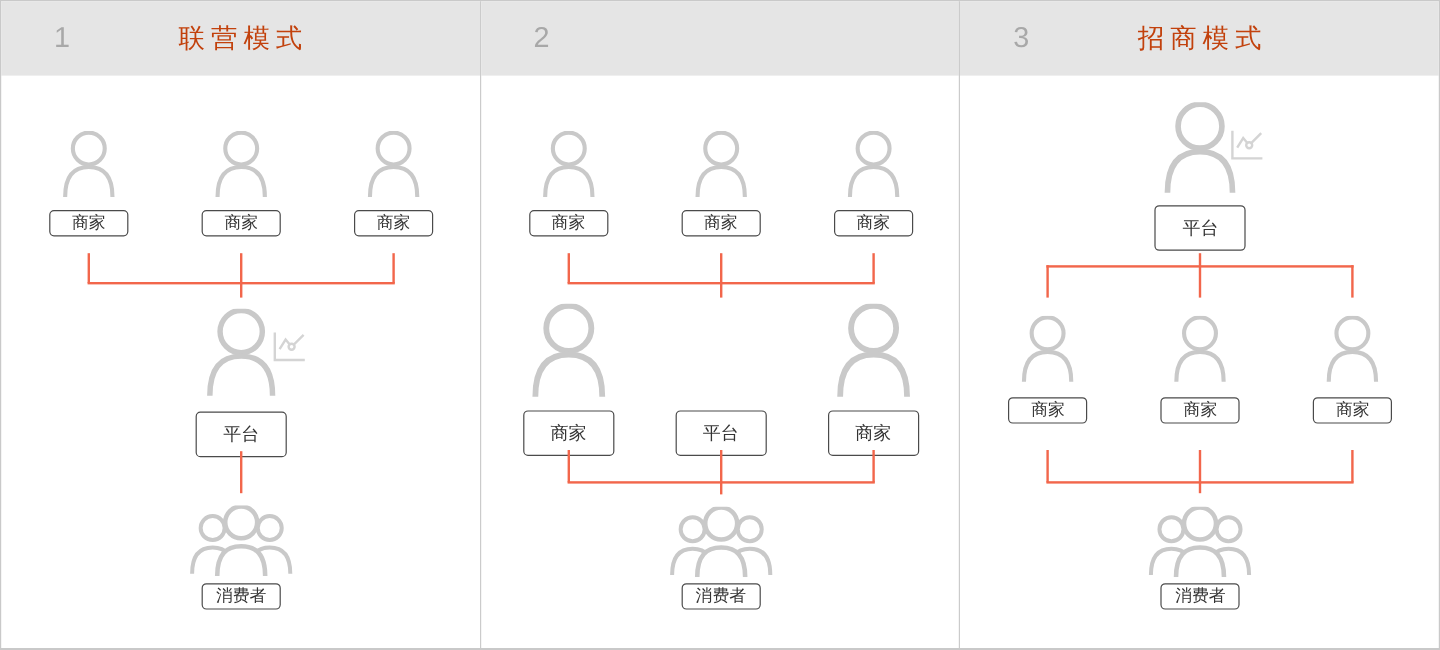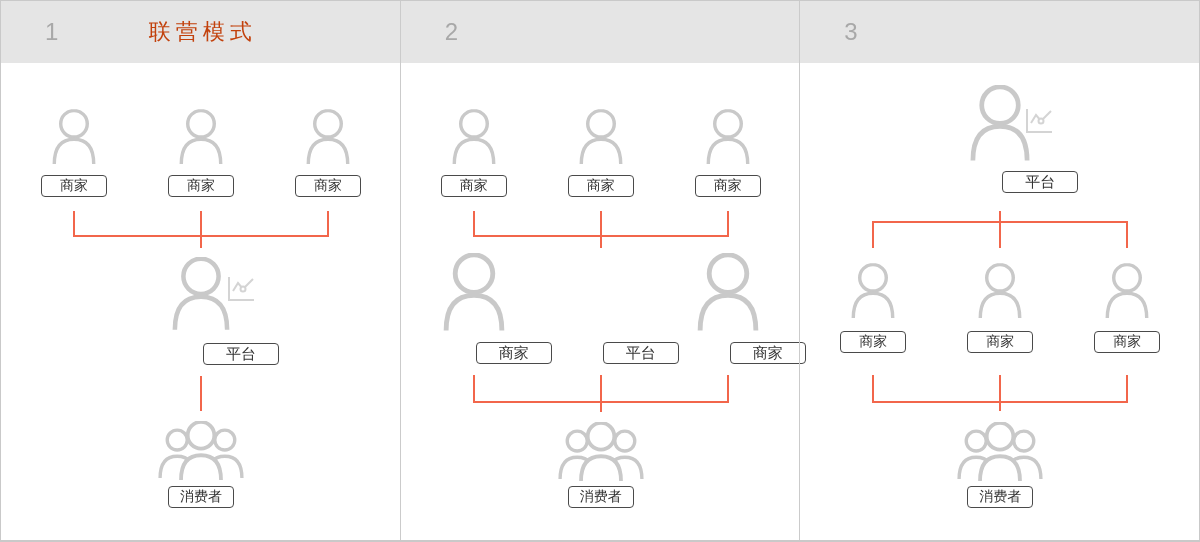--- a/index.html
+++ b/index.html
@@ -33,21 +33,21 @@
   .chart-badge{position:absolute;}
 
   
   .tag{
     position:absolute;transform:translateX(-50%);
     box-sizing:border-box;display:flex;align-items:center;justify-content:center;
     min-width:66px;height:22px;padding:0 9px;
     border:1px solid #4a4a4a;border-radius:4px;background:#fff;
     font-size:14px;color:#333;white-space:nowrap;
   }
-  .tag.big{min-width:76px;height:22px;font-size:15px;margin-left:40px;}
+  .tag.big{min-width:76px;height:38px;font-size:15px;}
 
   
   .vline{position:absolute;width:2px;background:#f2664b;}
   .hline{position:absolute;height:2px;background:#f2664b;}
 </style>
 </head>
 <body>
 
 <svg width="0" height="0" style="position:absolute" aria-hidden="true">
   <defs>
@@ -180,20 +180,21 @@
       <svg class="gicon" width="92" height="59" viewBox="0 0 96 62">
           <use href="#sym-group"></use>
         </svg>
     </div>
     <div class="tag" style="left:200px;top:485px">消费者</div>
   </div>
 
   <div class="column">
     <div class="col-header">
       <span class="col-number">3</span>
+      <span class="col-title">招商模式</span>
     </div>
 
     <div class="person-wrap" style="left:200px;top:84px;width:66px">
       <svg class="gicon" width="66" height="78" viewBox="0 0 56 66">
           <use href="#sym-person"></use>
         </svg>
       <span class="chart-badge" style="left:57px;top:22px">
         <svg class="gicon chart" width="30" height="28" viewBox="0 0 30 28">
             <use href="#sym-chart"></use>
           </svg>

